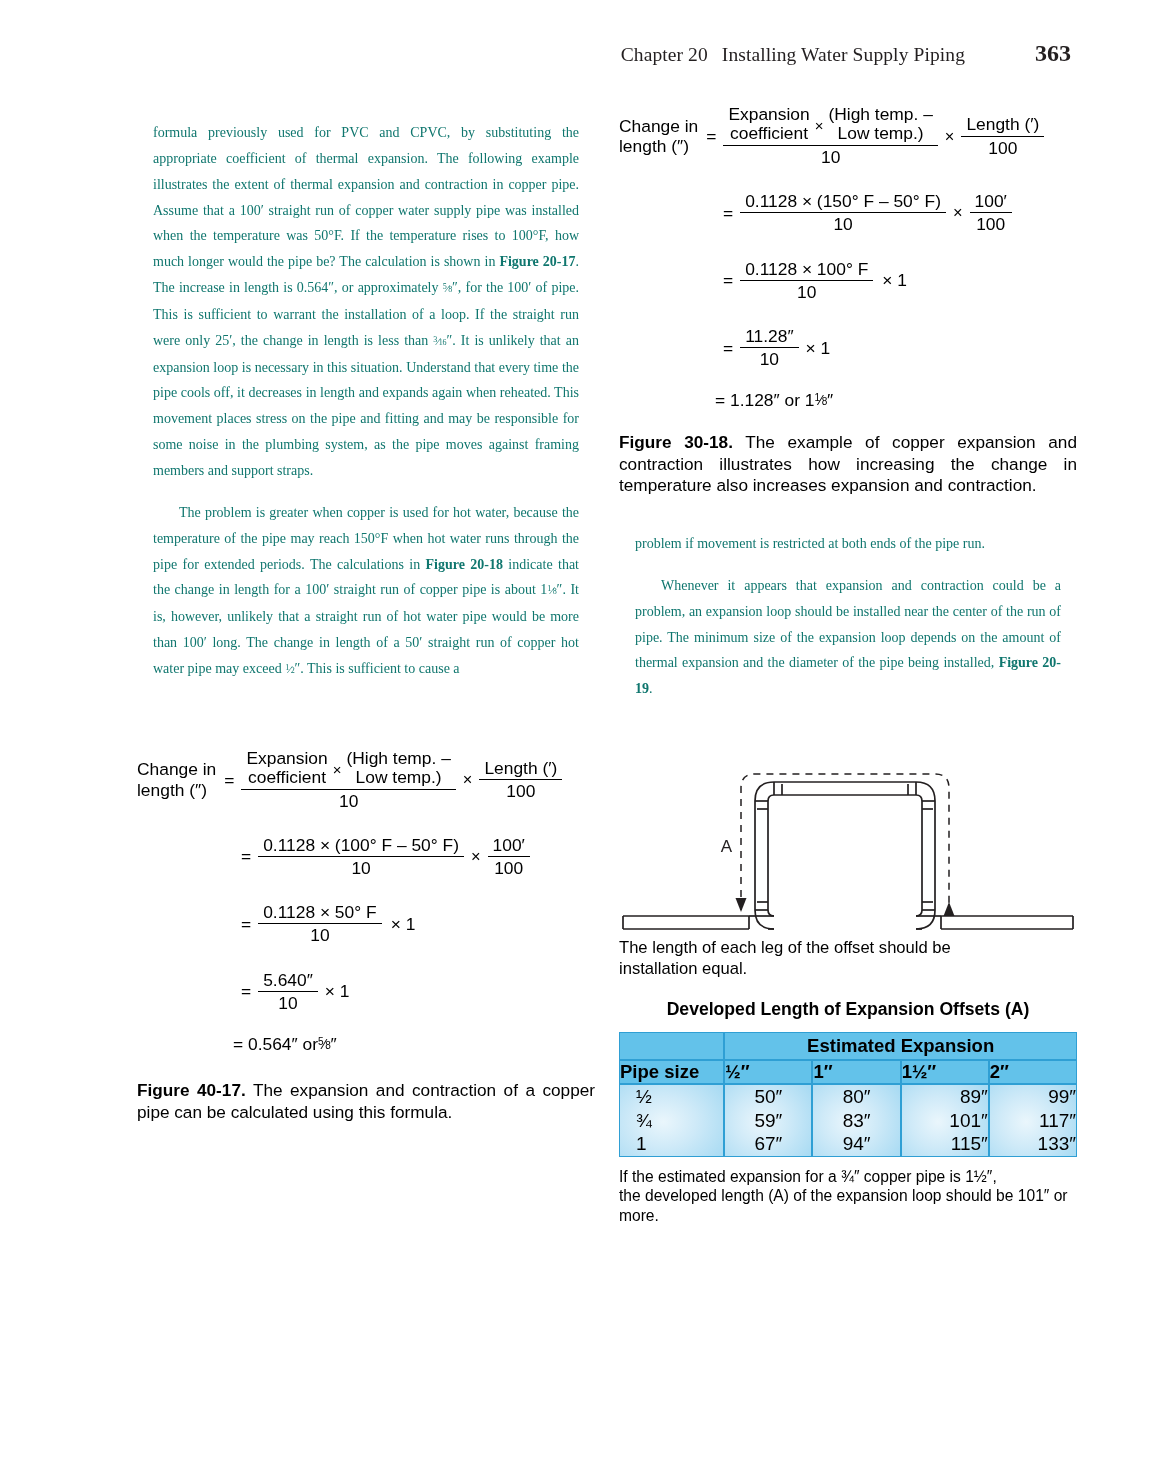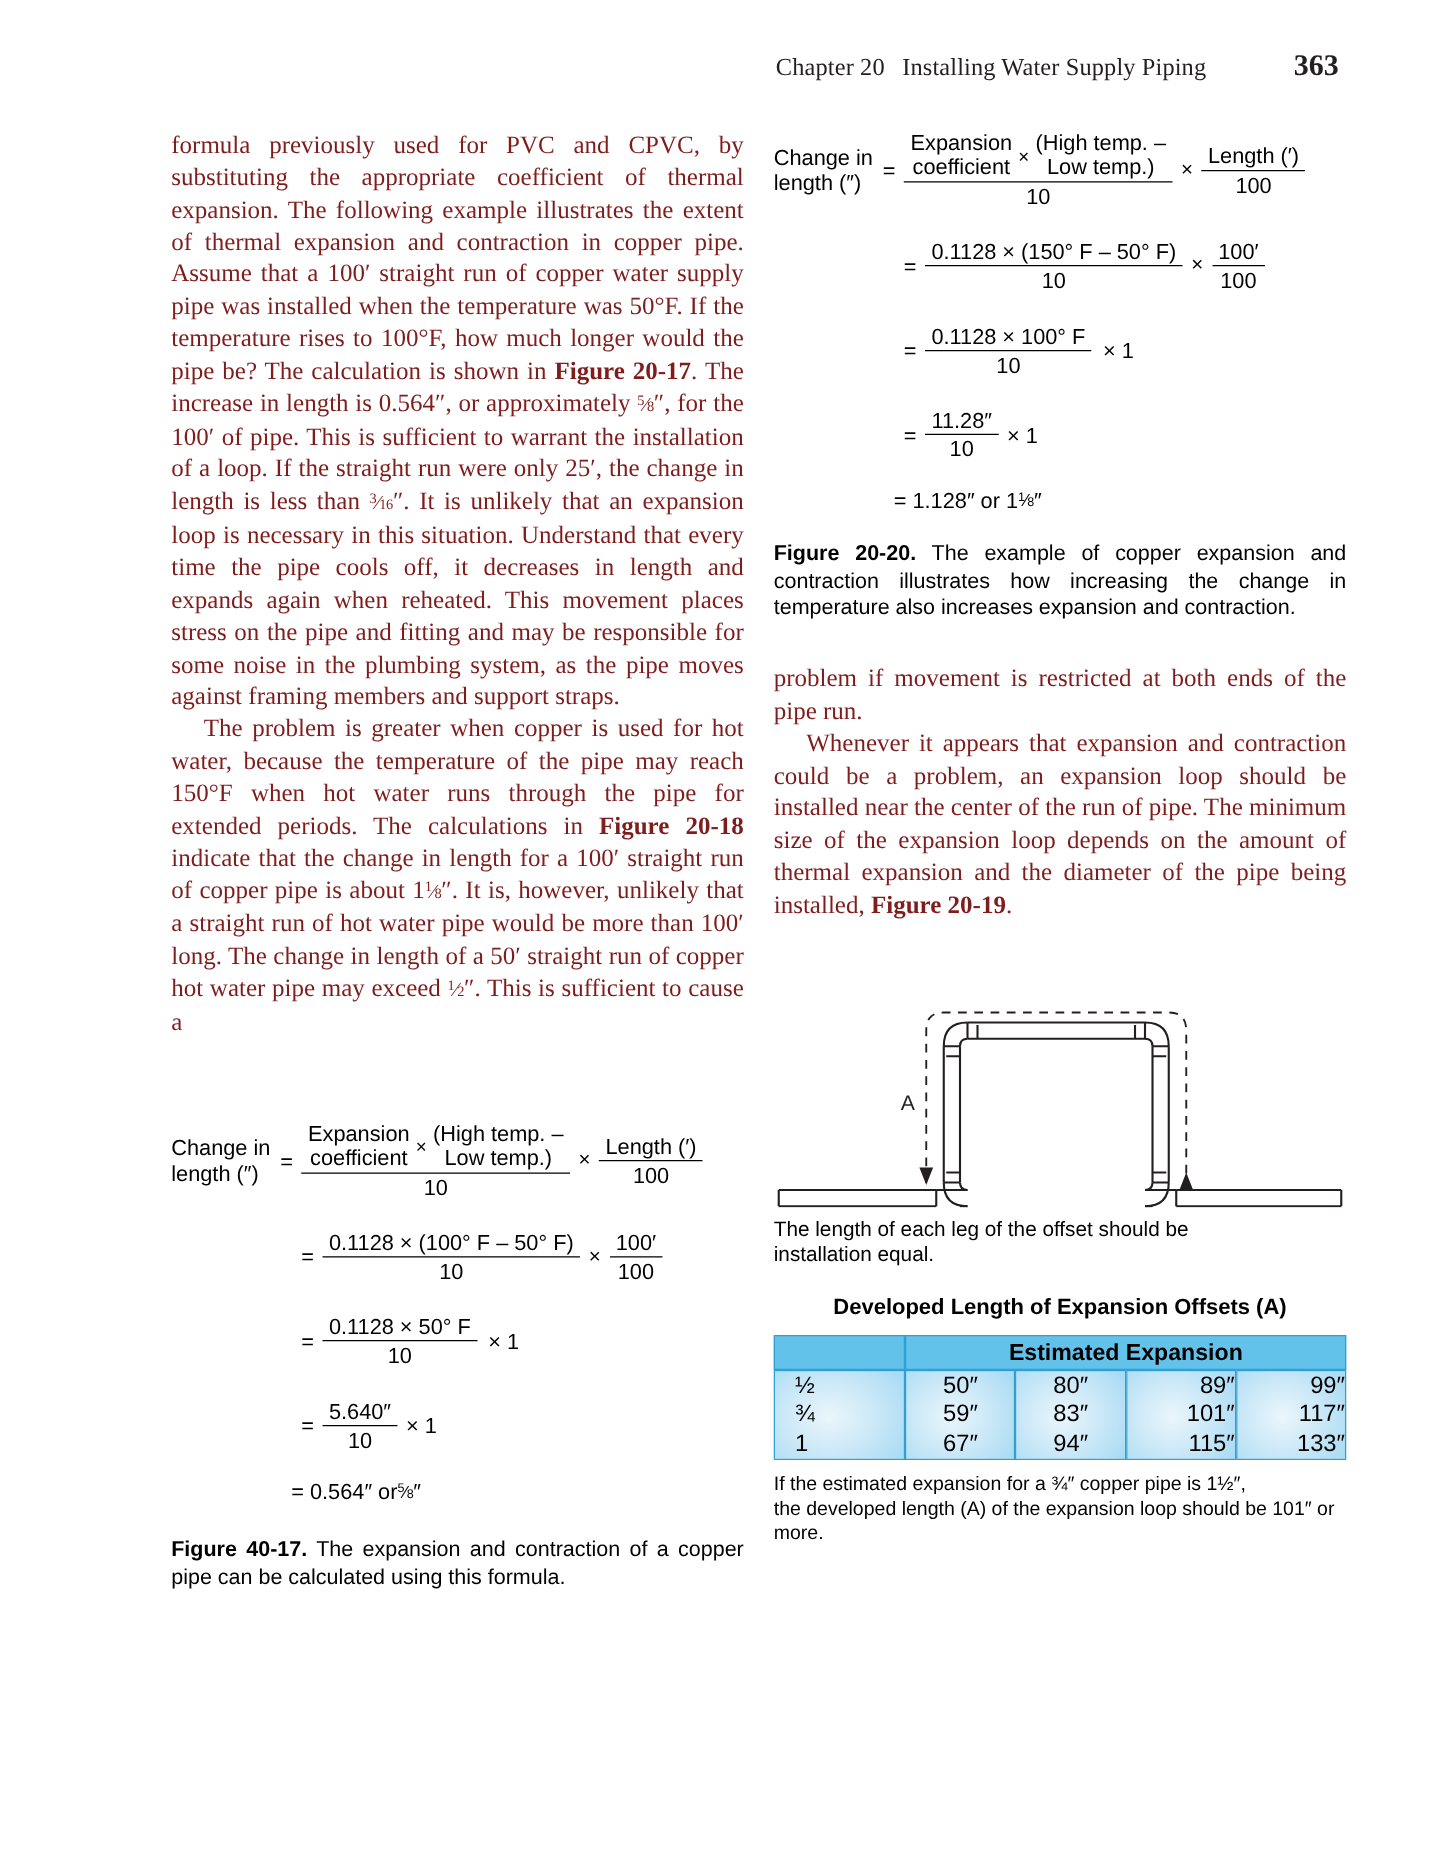--- a/index.html
+++ b/index.html
@@ -48,27 +48,27 @@
   }
   .col {
     position: absolute;
     top: 0;
     width: 458px;
   }
   .col-left  { left: 0; }
   .col-right { left: 482px; }
 
   p.body {
-    margin: 0;
-    font-size: 20px;
+    margin: 16px;
+    font-size: 14px;
     line-height: 25.85px;
     text-align: justify;
     text-justify: inter-word;
     hyphens: none;
-    color: #7f1d1d;
+    color: #0f766e;
   }
   p.body + p.body { text-indent: 26px; }
   b, .bold { font-weight: bold; }
 
   
   .frac {
     font-size: 0.80em;
     letter-spacing: -0.02em;
   }
   .frac sup, .frac sub {
@@ -360,21 +360,21 @@
       </div>
 
       <div class="frow" style="margin-top:20px;padding-left:96px;">
         <span>= 1.128″ or 1</span>
           <span class="frac"><sup>1</sup>⁄<sub>8</sub></span>
           <span>″</span>
       </div>
     </div>
 
     <div class="caption" style="margin-top:22px;">
-      <b>Figure 20-20.</b><span> The example of copper expansion and contraction illustrates how increasing the change in temperature also increases expansion and contraction.</span>
+      <b>Figure 30-18.</b><span> The example of copper expansion and contraction illustrates how increasing the change in temperature also increases expansion and contraction.</span>
     </div>
 
     <p class="body" style="margin-top:34px;">problem if movement is restricted at both ends of the pipe run.</p>
 
     <p class="body"><span>Whenever it appears that expansion and contraction could be a problem, an expansion loop should be installed near the center of the run of pipe. The minimum size of the expansion loop depends on the amount of thermal expansion and the diameter of the pipe being installed, </span><b>Figure 20-19</b><span>.</span></p>
 
     <div class="diagram" style="margin-top:28px;">
       <svg viewBox="0 0 458 200" width="458" height="200">
         <g fill="none" stroke="#231f20" stroke-width="1.7" stroke-linecap="butt">
 
@@ -444,20 +444,27 @@
       <div>installation equal.</div>
     </div>
 
     <div class="table-title" style="margin-top:20px;">Developed Length of Expansion Offsets (A)</div>
 
     <table class="exp" style="margin-top:12px;">
       <tbody>
         <tr>
           <td class="th-blue hdr-empty" style="width:23%;"></td>
           <td class="th-blue center hdr-empty" colspan="4">Estimated Expansion</td>
+        </tr>
+        <tr>
+          <td class="th-blue cell-pad-h">Pipe size</td>
+          <td class="th-blue cell-pad-h" style="width:19.25%;">½″</td>
+          <td class="th-blue cell-pad-h" style="width:19.25%;">1″</td>
+          <td class="th-blue cell-pad-h" style="width:19.25%;">1½″</td>
+          <td class="th-blue cell-pad-h" style="width:19.25%;">2″</td>
         </tr>
         <tr>
           <td class="data-cell pipe-col">
             <span class="ln">½</span>
             <span class="ln">¾</span>
             <span class="ln">1</span>
           </td>
           <td class="data-cell num-left">
             <span class="ln">50″</span>
             <span class="ln">59″</span>

